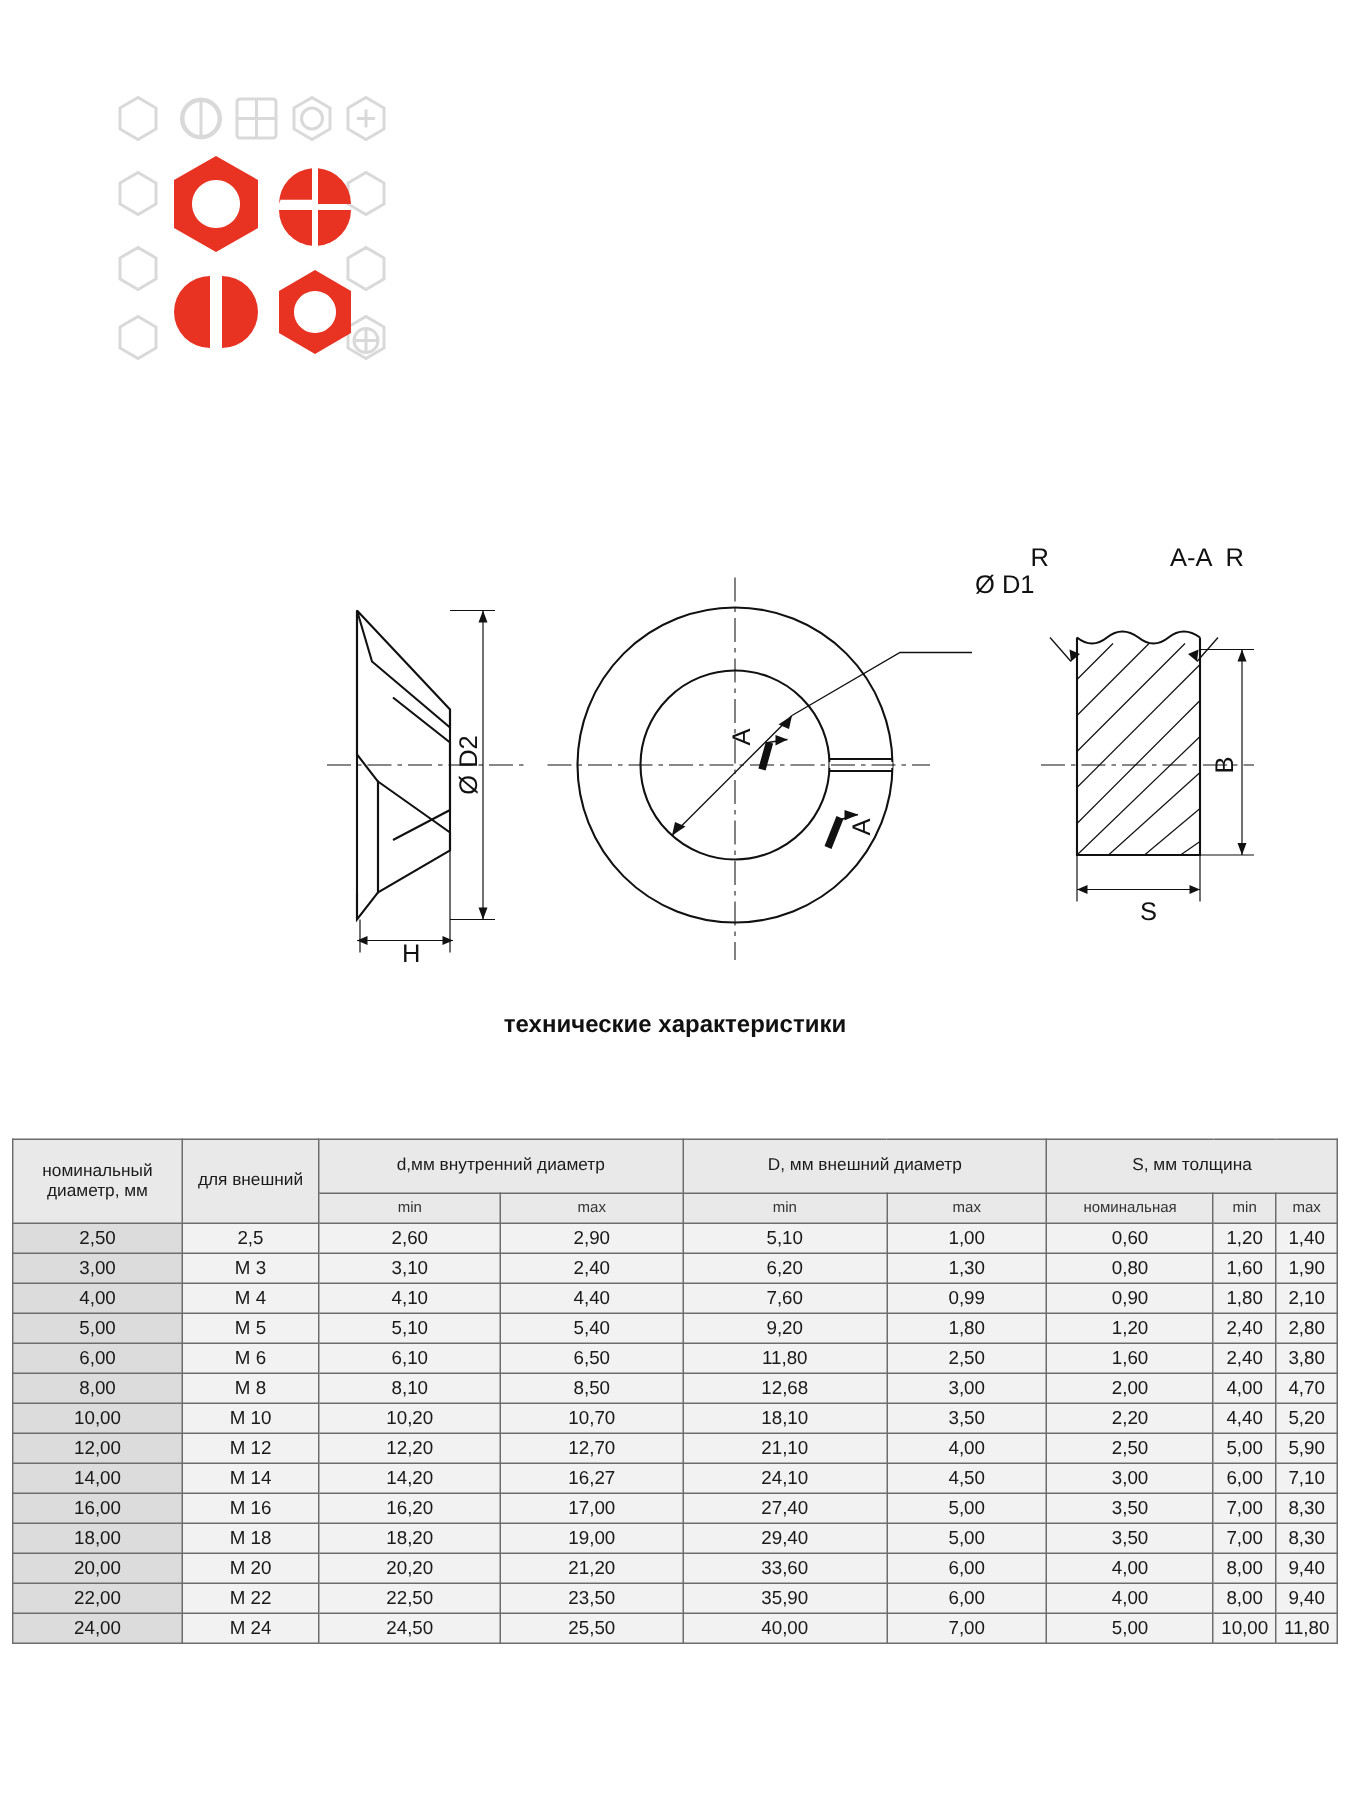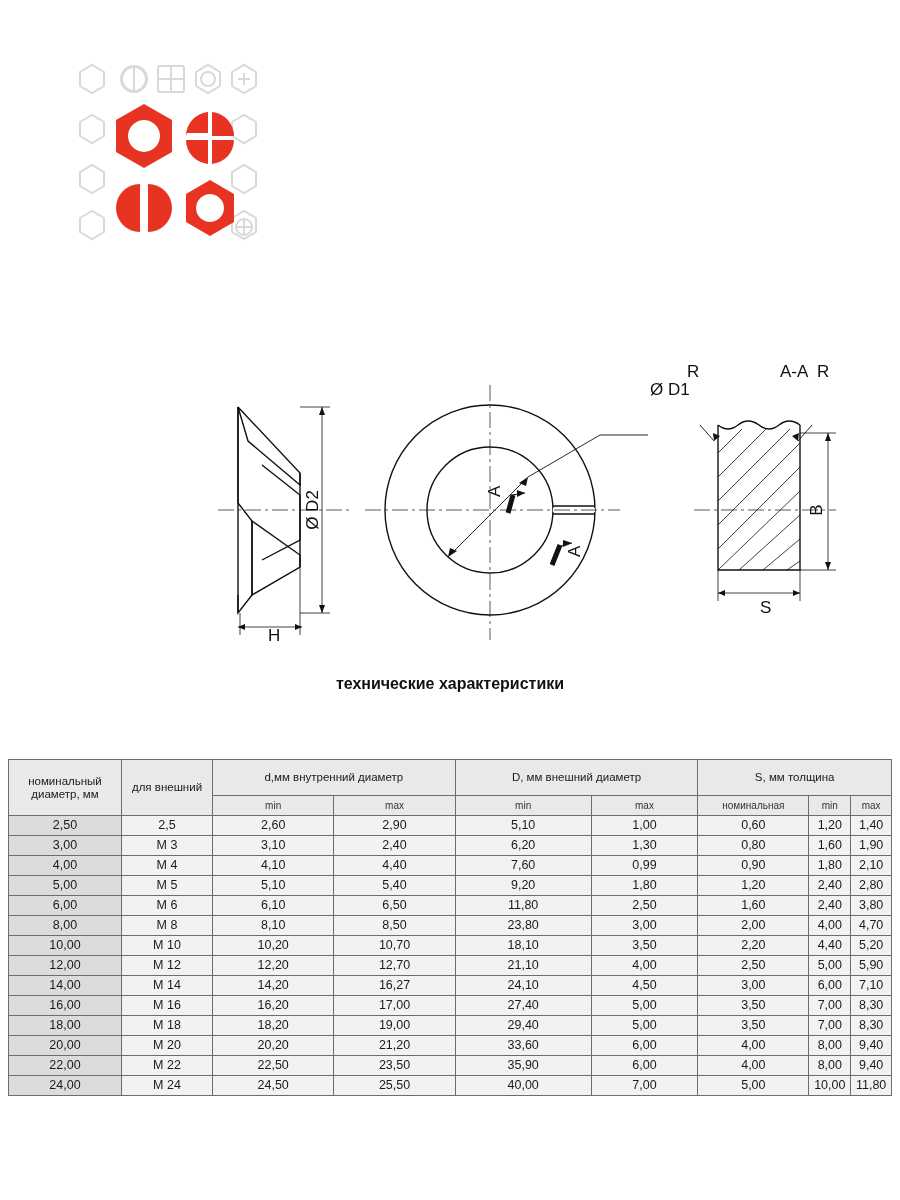--- a/index.html
+++ b/index.html
@@ -333,21 +333,21 @@
             <td>2,50</td>
             <td>1,60</td>
             <td>2,40</td>
             <td>3,80</td>
           </tr>
           <tr>
             <td class="firstcol">8,00</td>
             <td>M 8</td>
             <td>8,10</td>
             <td>8,50</td>
-            <td>23,80</td>
+            <td>12,68</td>
             <td>3,00</td>
             <td>2,00</td>
             <td>4,00</td>
             <td>4,70</td>
           </tr>
           <tr>
             <td class="firstcol">10,00</td>
             <td>M 10</td>
             <td>10,20</td>
             <td>10,70</td>

